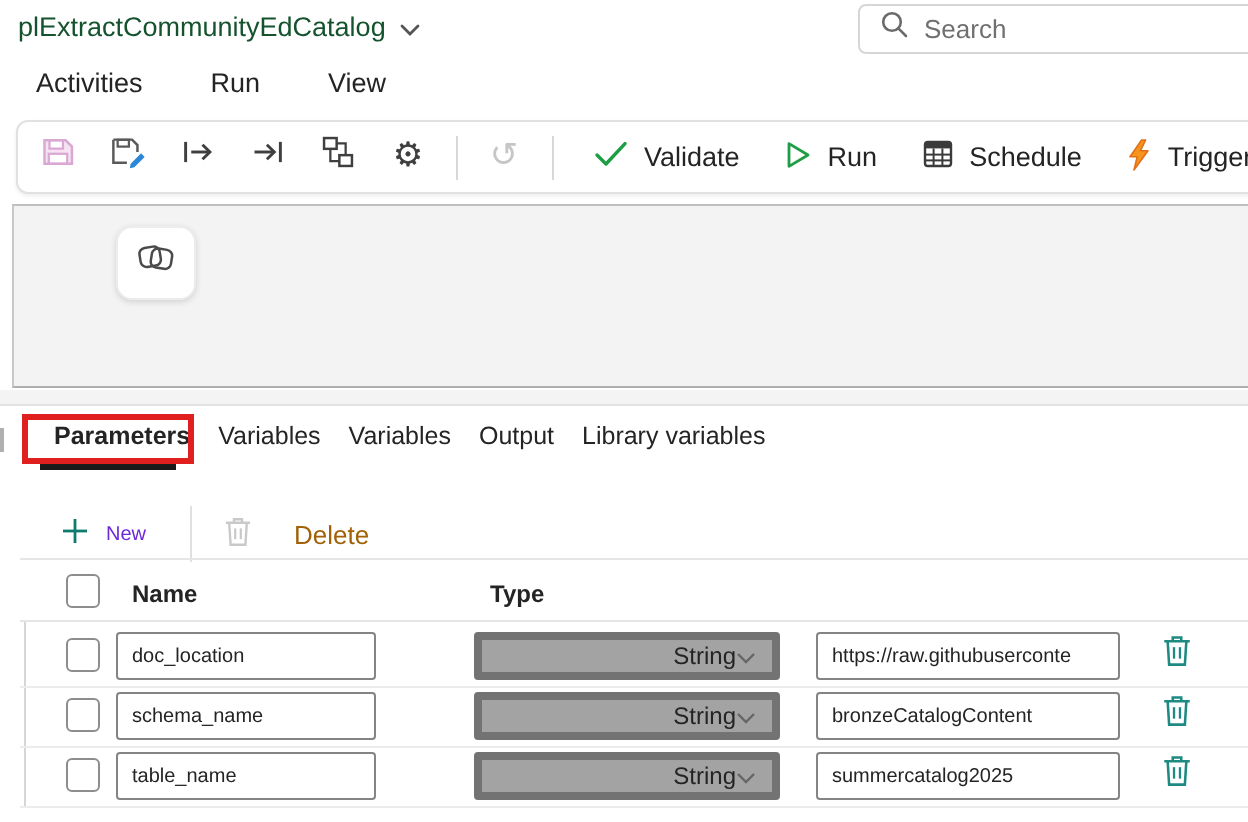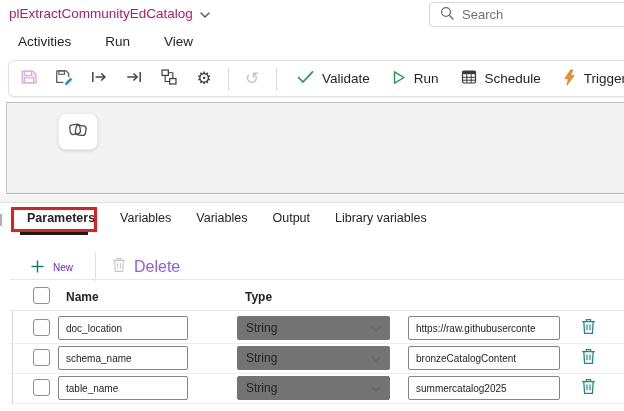--- a/index.html
+++ b/index.html
@@ -3,21 +3,21 @@
 <meta charset="utf-8">
 <style>
   * { margin:0; padding:0; box-sizing:border-box; }
   html,body { width:624px; height:411px; overflow:hidden; background:#fff;
     font-family:"Liberation Sans", sans-serif; color:#242424; }
   .screen { position:relative; width:624px; height:411px; background:#fff; overflow:hidden; }
 
   
   .titlebar { position:absolute; left:0; top:0; width:624px; height:28px; background:#fff; }
   .pipeline-title { position:absolute; left:9px; top:6px; display:flex; align-items:center; gap:7px;
-    font-size:13.5px; color:#be185d; cursor:pointer; }
+    font-size:13.5px; color:#14532d; cursor:pointer; }
   .searchbox { position:absolute; left:429px; top:2px; width:210px; height:25px;
     border:1px solid #d6d6d6; border-radius:4px; background:#fff;
     display:flex; align-items:center; padding-left:10px; gap:8px; }
   .searchbox input { border:none; outline:none; font-size:13px; color:#1d4ed8; width:130px;
     font-family:"Liberation Sans", sans-serif; background:transparent; }
   .searchbox input::placeholder { color:#707070; }
 
   
   .ribbon-tabs { position:absolute; left:16px; top:30px; display:flex; gap:30px; font-size:13.5px; }
   .rtab { padding:4px 2px 6px 2px; cursor:pointer; color:#242424; }
@@ -39,31 +39,31 @@
   .canvas { position:absolute; left:6px; top:102px; width:618px; height:92px; background:#f3f3f3;
     border-top:1px solid #bfbfbf; border-left:1px solid #c8c8c8; border-bottom:1px solid #aeaeae; }
   .copilot-btn { position:absolute; left:51px; top:10px; width:40px; height:37px; background:#fff;
     border:1px solid #ececec; border-radius:8px; box-shadow:0 1px 3px rgba(0,0,0,0.14);
     display:flex; align-items:center; justify-content:center; cursor:pointer; }
   .below-canvas { position:absolute; left:0; top:195px; width:624px; height:8px; background:#f4f4f4;
     border-bottom:1px solid #e2e2e2; }
 
   
   .panel { position:absolute; left:0; top:203px; width:624px; height:208px; background:#fff; }
-  .panel-tabs { position:absolute; left:27px; top:8px; display:flex; gap:25px; font-size:12.5px; }
+  .panel-tabs { position:absolute; left:27px; top:8px; display:flex; gap:14px; font-size:12.5px; }
   .ptab { cursor:pointer; color:#242424; white-space:nowrap; }
   .ptab.active { font-weight:bold; }
   .ptab-underline { position:absolute; left:20px; top:29px; width:68px; height:3px; background:#1a1a1a; }
   .annotation-box { position:absolute; left:11px; top:4px; width:86px; height:25px;
     border:3px solid #e0201f; pointer-events:none; }
   .left-tick { position:absolute; left:0; top:11px; width:2px; height:12px; background:#b0b0b0; }
 
   .cmd-row { position:absolute; left:30px; top:50px; height:28px; display:flex; align-items:center; }
   .newbtn { display:flex; align-items:center; gap:8px; font-size:10px; cursor:pointer; color:#6d28d9;justify-content:flex-end; }
-  .delbtn { display:flex; align-items:center; gap:8px; font-size:16px; color:#8b5cf6; cursor:default; }
+  .delbtn { display:flex; align-items:center; gap:21px; font-size:13px; color:#a16207; cursor:default; }
   .cmd-divider { width:1px; height:28px; background:#e0e0e0; margin:0 16px 0 22px; }
   .cmd-sep { position:absolute; left:10px; top:76px; width:614px; height:1px; background:#e6e6e6; }
 
   
   .thead { position:absolute; left:0; top:82px; width:624px; height:28px; font-size:12px; font-weight:bold; }
   .thead .cb { position:absolute; left:33px; top:2px; }
   .col-name { position:absolute; left:66px; top:5px; }
   .col-type { position:absolute; left:245px; top:5px; }
   .col-default { position:absolute; left:418px; top:5px; }
   .thead-sep { position:absolute; left:10px; top:107px; width:614px; height:1px; background:#e6e6e6; }
@@ -73,22 +73,22 @@
   .trow .cb { position:absolute; left:33px; top:6px; }
   .row-sep { position:absolute; left:10px; width:614px; height:1px; background:#ececec; }
 
   .cb { width:17px; height:17px; border:1px solid #8d8d8d; border-radius:3px; background:#fff; cursor:pointer; }
 
   .cell-input { position:absolute; top:3px; height:24px; border:1px solid #848484; border-radius:2px;
     background:#fff; font-size:10px; color:#242424; padding:0 7px;
     font-family:"Liberation Sans", sans-serif; outline:none; white-space:nowrap; overflow:hidden; }
   .name-input { left:58px; width:130px; }
   .default-input { left:408px; width:152px; }
-  .dropdown { position:absolute; left:237px; top:3px; width:153px; height:24px; border:1px solid #737373;
-    border-radius:2px; background:#737373; display:flex; align-items:center; justify-content:space-between;
+  .dropdown { position:absolute; left:237px; top:3px; width:153px; height:24px; border:4px solid #737373;
+    border-radius:2px; background:#a3a3a3; display:flex; align-items:center; justify-content:flex-end;
     padding:0 8px; font-size:12px; cursor:pointer; }
   .trash-btn { position:absolute; left:576px; top:3px; width:24px; height:24px; display:flex;
     align-items:center; justify-content:center; cursor:pointer; }
 </style>
 </head>
 <body>
 
 <div class="screen">
 
   <div class="titlebar">

